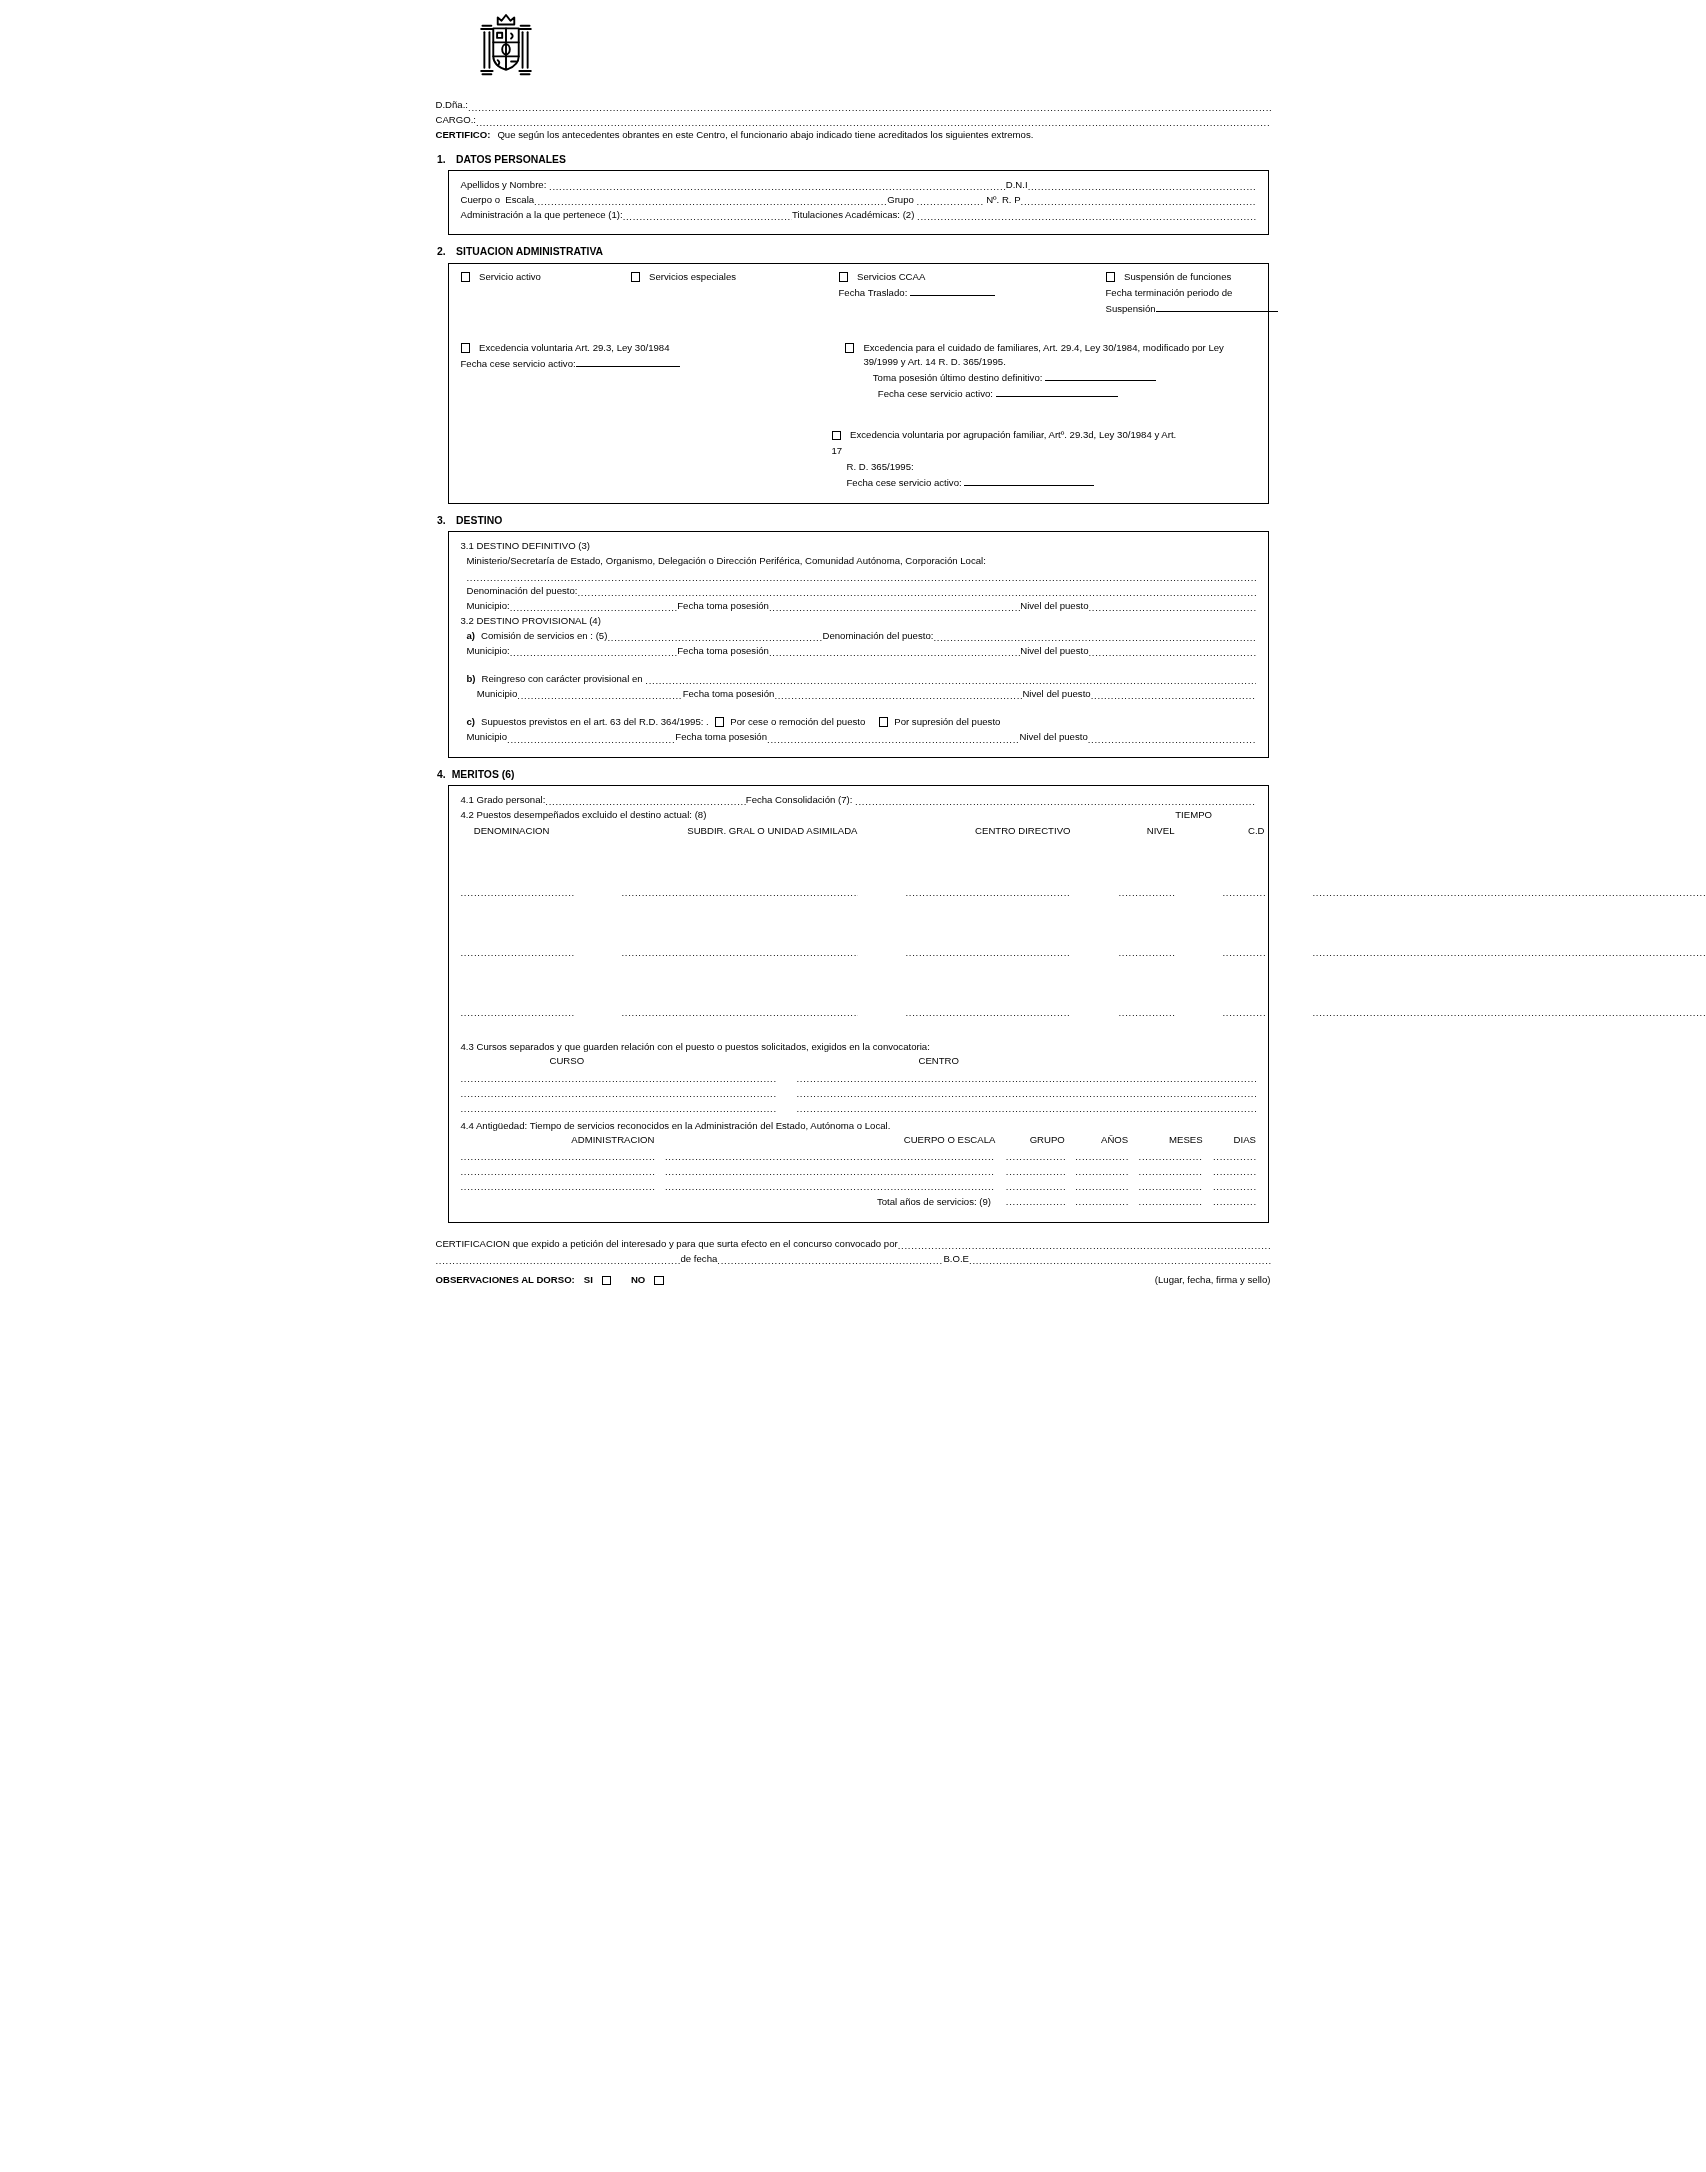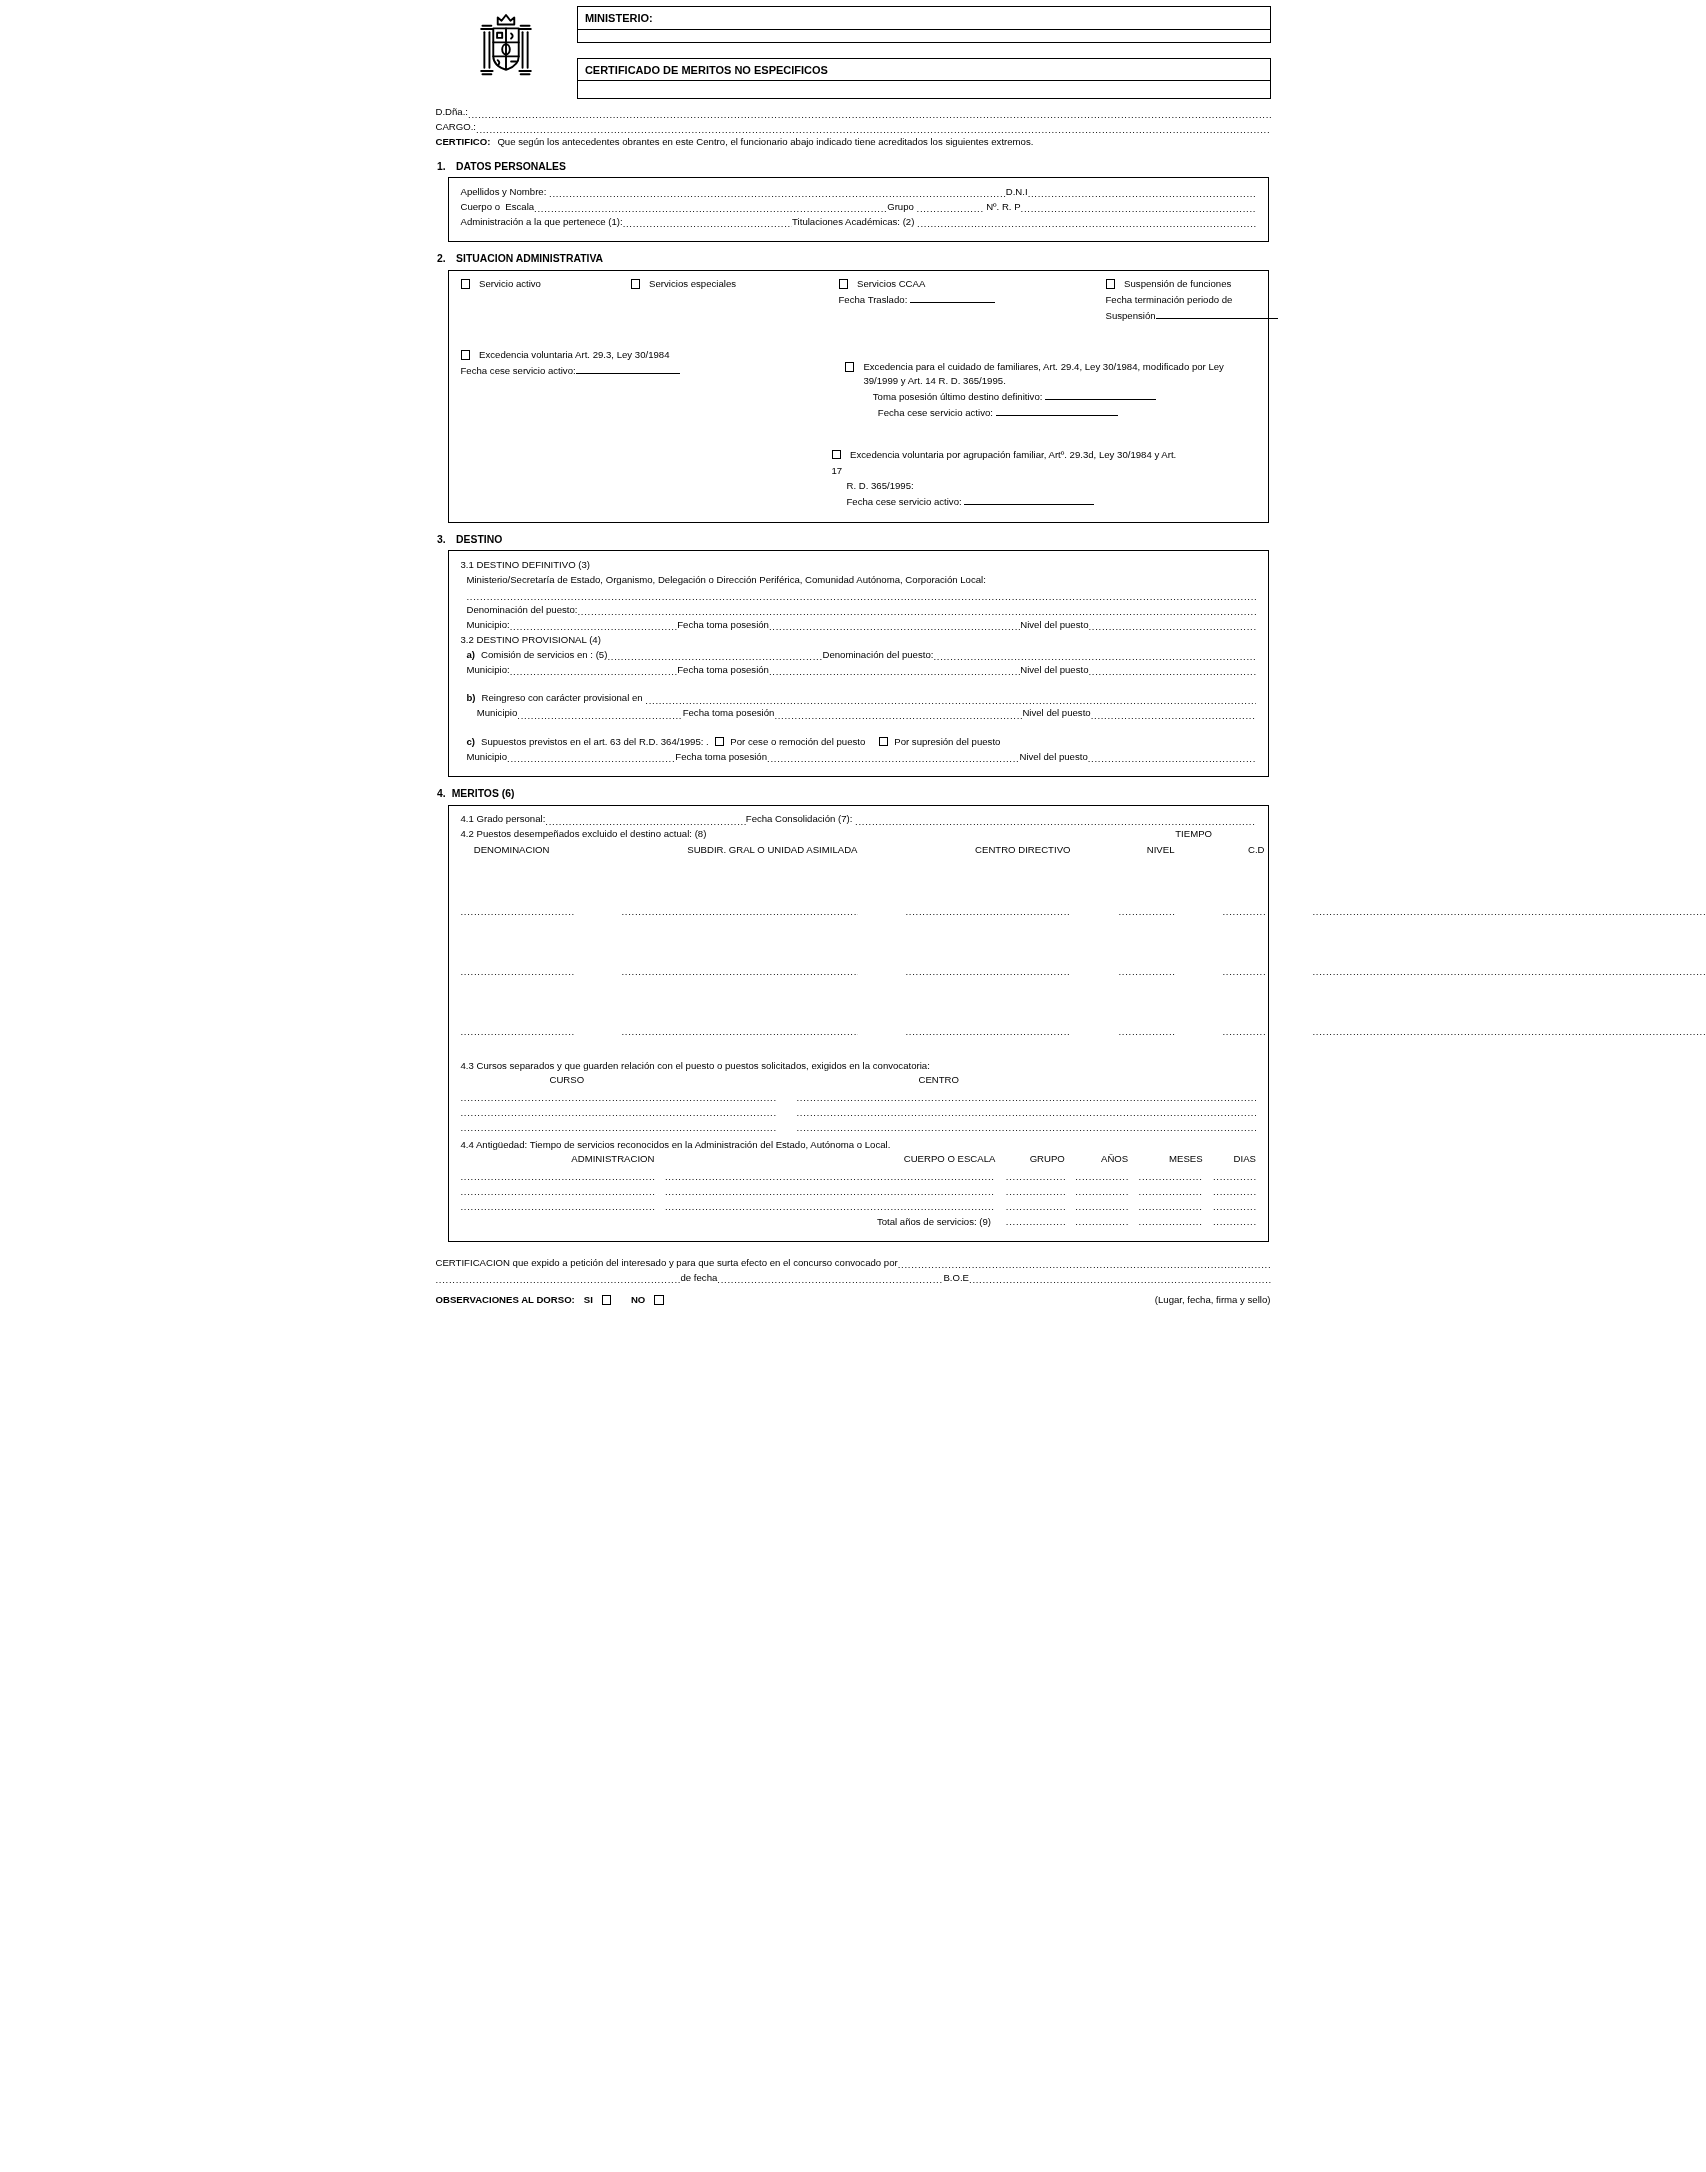--- a/index.html
+++ b/index.html
@@ -39,21 +39,21 @@
   
   .sec-head { display:flex; gap:10.4px; font-weight:bold; font-size:10.4px; margin:9px 0 3px 1.5px; }
   .box { border:1.9px solid #000; margin-left:12px; margin-right:1.5px; padding:6px 12px 12px; }
 
   
   .s2-row1 { display:flex; }
   .s2c1 { flex:0 0 170px; } .s2c2 { flex:0 0 208px; } .s2c3 { flex:0 0 267px; } .s2c4 { flex:1; }
   .subline { margin-top:1.5px; display:flex; align-items:baseline; }
   .s2-row2 { display:flex; margin-top:25px; }
   .s2-left { flex:0 0 371px; }
-  .s2-right { flex:1; margin-left:13.3px;margin-top:12px; }
+  .s2-right { flex:1; margin-left:13.3px; }
   .s2-row3 { margin-left:371px; margin-top:27px; }
   .wraptext { flex:1 1 auto; white-space:normal; max-width:422px; }
 
   
   .t42 { display:grid; grid-template-columns:113px 236px 165px 56px 42px 1fr; column-gap:12px; row-gap:3px; margin-top:1.5px; margin-bottom:21px;gap:48px; }
   .t43 { display:grid; grid-template-columns:315px 1fr; column-gap:21px; row-gap:3px; margin-bottom:4.4px; }
   .t44 { display:grid; grid-template-columns:194px 1fr 59px 53px 64px 43px; column-gap:10.4px; row-gap:3px; }
   .hdr { white-space:nowrap; text-align:right; }
   .hdr.left { text-align:left; padding-left:13.3px; }
   .hdr.curso { text-align:left; padding-left:89px; }
@@ -89,30 +89,20 @@
           <line x1="50" y1="32" x2="50" y2="96"></line>
           <line x1="30" y1="54" x2="70" y2="54"></line>
           <line x1="30" y1="76" x2="70" y2="76"></line>
           <ellipse cx="50" cy="65" rx="6" ry="8"></ellipse>
           <rect x="36" y="39" width="8" height="8"></rect>
           <path d="M58 40 q5 4 0 8"></path>
           <path d="M37 82 q5 4 0 8 M58 84 h8"></path>
         </g>
       </svg>
     </div>
-    <div class="header-boxes">
-      <div class="hbox">
-        <div class="hlabel">MINISTERIO:</div>
-        <div class="hspace"></div>
-      </div>
-      <div class="hbox">
-        <div class="hlabel">CERTIFICADO DE MERITOS NO ESPECIFICOS</div>
-        <div class="hspace-lg"></div>
-      </div>
-    </div>
   </header>
 
   <section>
     <div class="line">
       <span class="lbl">D.Dña.:</span>
       <span class="dots"></span>
     </div>
     <div class="line">
       <span class="lbl">CARGO.:</span>
       <span class="dots"></span>

